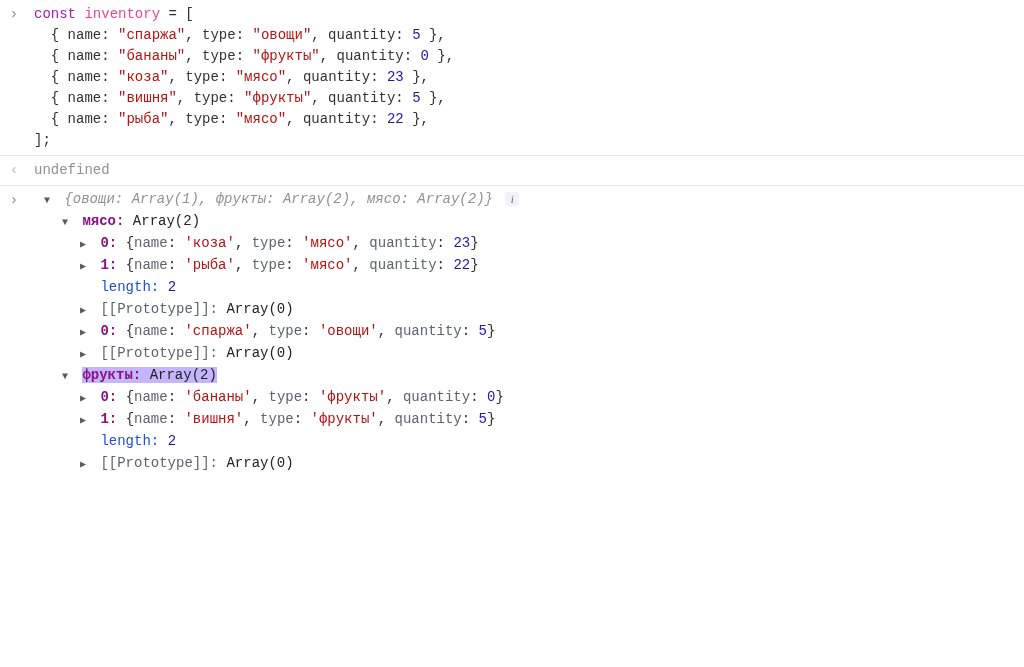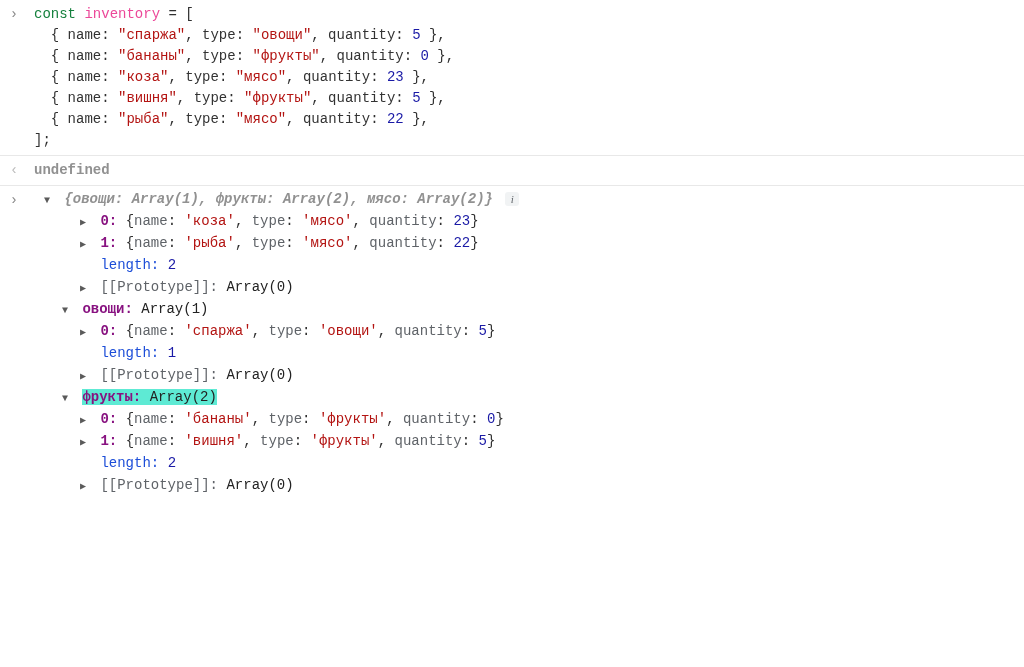--- a/index.html
+++ b/index.html
@@ -6,46 +6,46 @@
     body {
       margin: 0; padding: 0; background: #fff;
       font-family: Menlo, Consolas, "Courier New", monospace;
       font-size: 14px; line-height: 1.5; color: #303030;
       width: 1024px;
     }
     .row { border-bottom: 1px solid #e8e8e8; position: relative; }
     .gutter { position: absolute; left: 6px; top: 4px; color: #888; width: 16px; text-align: center; user-select: none; }
     .gutter.ret { transform: scaleX(-1); color: #bbb; }
     .content { padding: 4px 8px 4px 34px; white-space: pre; }
-    .kw { color: #15803d; }
+    .kw { color: #a21caf; }
     .varname { color: #ec4899; }
     .prop { color: #333; }
     .str { color: #b31412; }
     .num { color: #1a1aa6; }
-    .grey { color: #919191; font-weight: bold; }
+    .grey { color: #919191; }
     .greydark { color: #5f6368; }
     .boldkey { color: #881280; font-weight: bold; }
     .arrlabel { color: #222; }
     .tree { padding: 2px 8px 8px 44px; }
     .node { padding-left: 0; margin: 1px 0; }
     .indent1 { padding-left: 18px; }
     .indent2 { padding-left: 36px; }
     .tri { display: inline-block; width: 12px; color: #5a5a5a; user-select: none; }
     .tri.open::before { content: "▼"; font-size: 10px; }
     .tri.closed::before { content: "▶"; font-size: 10px; }
     .preview .grey { font-style: italic; }
     .ibox {
       display: inline-block; background: #f1f3f4; color: #5f6368;
       border-radius: 3px; width: 14px; height: 14px; line-height: 14px;
       text-align: center; font-style: italic; font-size: 11px; margin-left: 4px;
       font-family: Georgia, serif;
     }
     .lengthkey { color: #1d4ed8; }
     .lengthval { color: #1a1aa6; }
-    .hl { background: #5eead4; }
+    .hl { background: #c4b5fd; }
   </style>
 </head>
 <body>
 
 <div class="row">
   <span class="gutter">›</span>
   <div class="content"><span class="kw">const</span> <span class="varname">inventory</span><span> = [</span>
 <span id="inv-lines">  { <span class="prop">name</span>: <span class="str">"спаржа"</span>, <span class="prop">type</span>: <span class="str">"овощи"</span>, <span class="prop">quantity</span>: <span class="num">5</span> },
   { <span class="prop">name</span>: <span class="str">"бананы"</span>, <span class="prop">type</span>: <span class="str">"фрукты"</span>, <span class="prop">quantity</span>: <span class="num">0</span> },
   { <span class="prop">name</span>: <span class="str">"коза"</span>, <span class="prop">type</span>: <span class="str">"мясо"</span>, <span class="prop">quantity</span>: <span class="num">23</span> },
@@ -62,27 +62,26 @@
 <div class="row" style="border-bottom:none;">
   <span class="gutter">›</span>
 
   <div class="tree">
     <div class="node preview">
       <span class="tri open"></span>
       <span class="grey"><span>{</span><span>овощи</span>: <span>Array(1)</span>, <span>фрукты</span>: <span>Array(2)</span>, <span>мясо</span>: <span>Array(2)</span><span>}</span></span>
       <span class="ibox">i</span>
     </div>
     <div id="groups">
+        <div class="node indent1"><span class="tri open"></span> <span class=""><span class="boldkey">мясо:</span> <span class="arrlabel">Array(2)</span></span></div>
         <div class="node indent2"><span class="tri closed"></span> <span class="boldkey">0:</span> <span>{<span class="greydark">name</span>: <span class="str">'коза'</span>, <span class="greydark">type</span>: <span class="str">'мясо'</span>, <span class="greydark">quantity</span>: <span class="num">23</span>}</span></div>
         <div class="node indent2"><span class="tri closed"></span> <span class="boldkey">1:</span> <span>{<span class="greydark">name</span>: <span class="str">'рыба'</span>, <span class="greydark">type</span>: <span class="str">'мясо'</span>, <span class="greydark">quantity</span>: <span class="num">22</span>}</span></div>
         <div class="node indent2"><span class="tri"></span> <span class="lengthkey">length:</span> <span class="lengthval">2</span></div>
         <div class="node indent2"><span class="tri closed"></span> <span class="greydark">[[Prototype]]:</span> <span class="arrlabel">Array(0)</span></div>
-        <div class="node indent1"><span class="tri open"></span> <span class=""><span class="boldkey">овощи:</span> <span class="arrlabel">Array(1)</span></span></div>
         <div class="node indent2"><span class="tri closed"></span> <span class="boldkey">0:</span> <span>{<span class="greydark">name</span>: <span class="str">'спаржа'</span>, <span class="greydark">type</span>: <span class="str">'овощи'</span>, <span class="greydark">quantity</span>: <span class="num">5</span>}</span></div>
-        <div class="node indent2"><span class="tri"></span> <span class="lengthkey">length:</span> <span class="lengthval">1</span></div>
         <div class="node indent2"><span class="tri closed"></span> <span class="greydark">[[Prototype]]:</span> <span class="arrlabel">Array(0)</span></div>
         <div class="node indent1"><span class="tri open"></span> <span class="hl"><span class="boldkey">фрукты:</span> <span class="arrlabel">Array(2)</span></span></div>
         <div class="node indent2"><span class="tri closed"></span> <span class="boldkey">0:</span> <span>{<span class="greydark">name</span>: <span class="str">'бананы'</span>, <span class="greydark">type</span>: <span class="str">'фрукты'</span>, <span class="greydark">quantity</span>: <span class="num">0</span>}</span></div>
         <div class="node indent2"><span class="tri closed"></span> <span class="boldkey">1:</span> <span>{<span class="greydark">name</span>: <span class="str">'вишня'</span>, <span class="greydark">type</span>: <span class="str">'фрукты'</span>, <span class="greydark">quantity</span>: <span class="num">5</span>}</span></div>
         <div class="node indent2"><span class="tri"></span> <span class="lengthkey">length:</span> <span class="lengthval">2</span></div>
         <div class="node indent2"><span class="tri closed"></span> <span class="greydark">[[Prototype]]:</span> <span class="arrlabel">Array(0)</span></div>
       </div>
   </div>
 </div>
 

